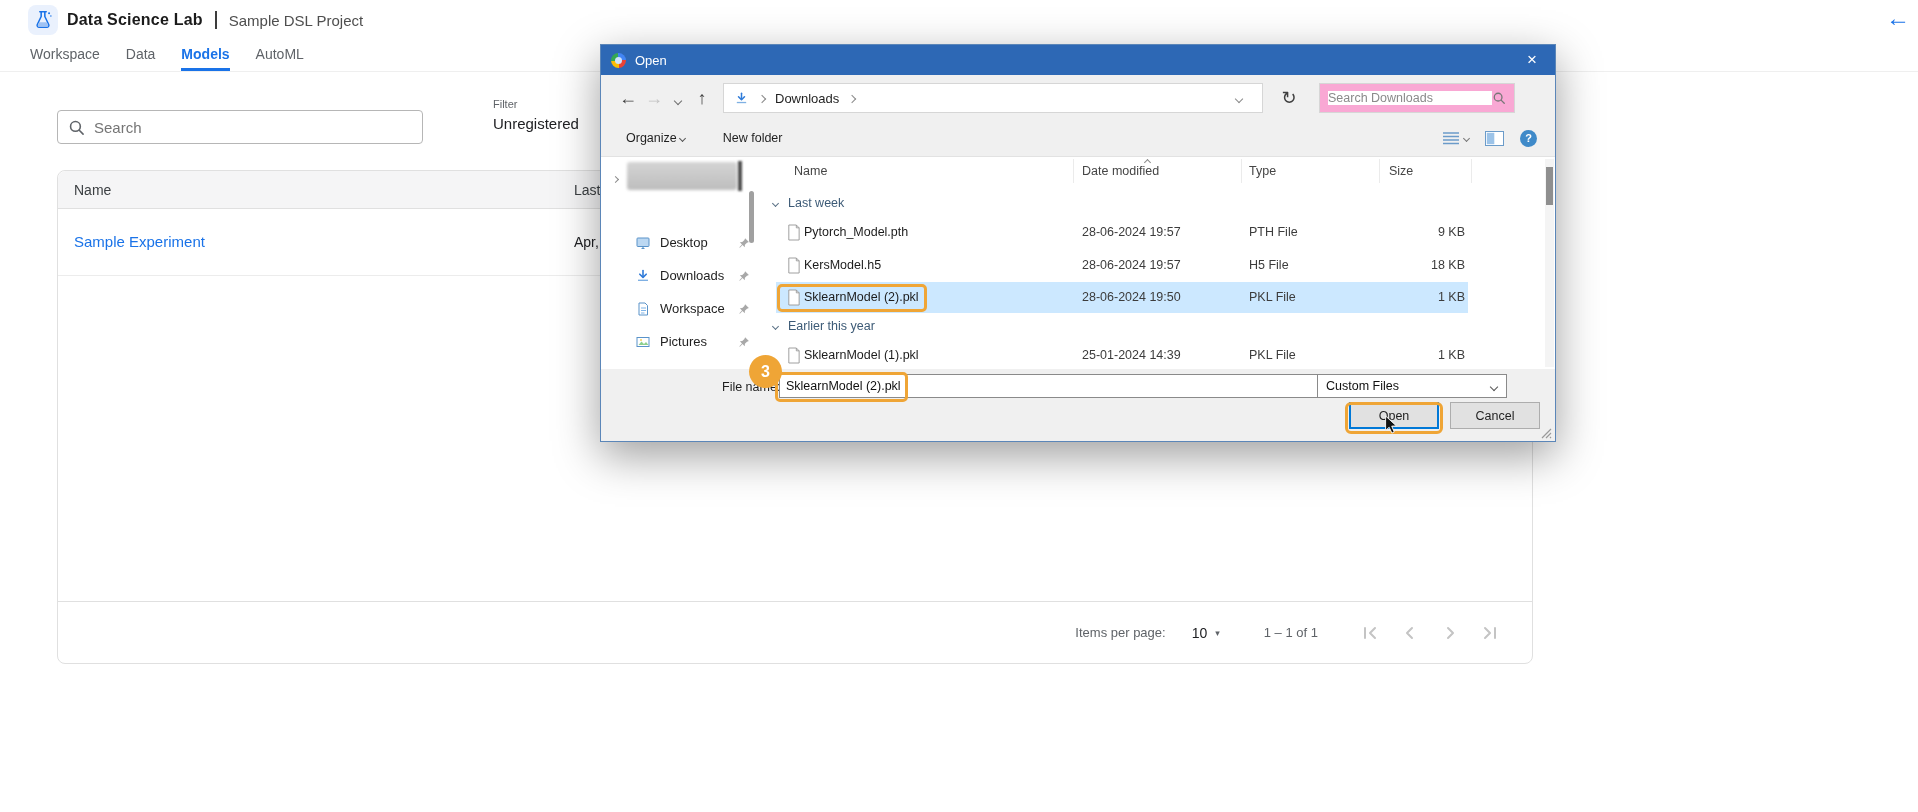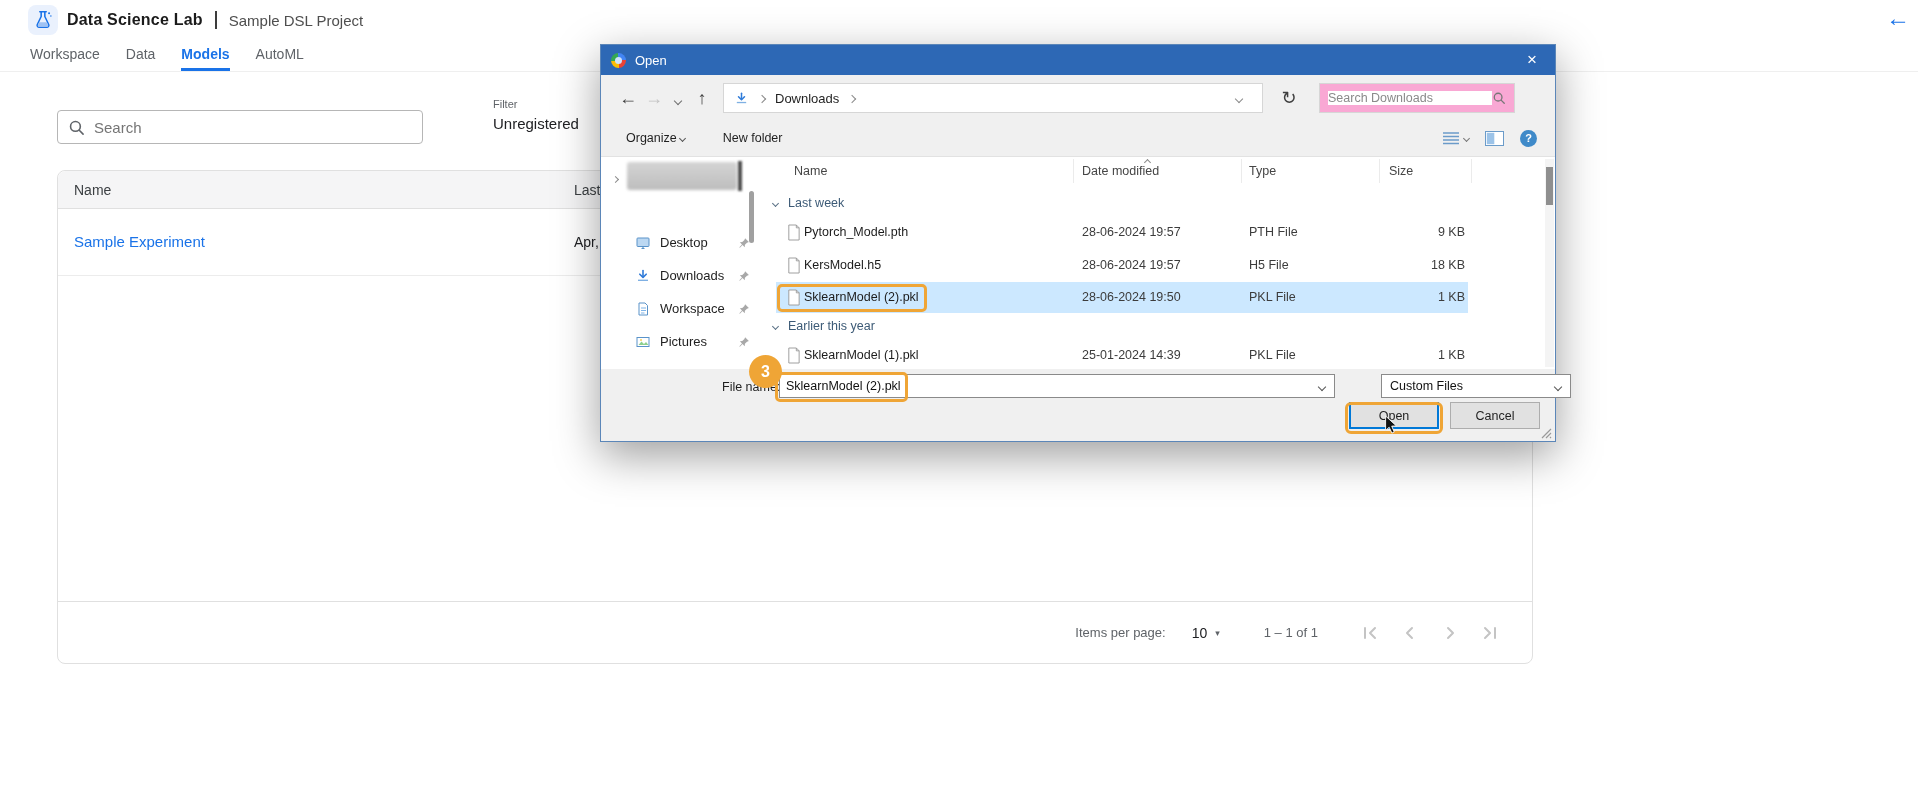--- a/index.html
+++ b/index.html
@@ -108,21 +108,21 @@
   .fsize { position:absolute; left:628px; top:8px; width:76px; text-align:right; font-size:12.5px; color:#3c3c3c; }
   .list-scroll { position:absolute; right:-9px; top:2px; bottom:2px; width:9px; background:#f4f4f4; }
   .list-thumb { position:absolute; left:1px; right:1px; top:8px; height:38px; background:#8f8f8f; }
 
   
   .dlg-footer { position:absolute; left:0; right:0; bottom:0; height:72px; background:#f0f0f0; }
   .fn-label { position:absolute; left:121px; top:11px; font-size:12.5px; color:#1f1f1f; }
   .fn-combo { position:absolute; left:178px; top:5px; width:556px; height:24px; background:#fff; border:1px solid #8a8a8a; }
   .fn-combo input { position:absolute; left:6px; top:1px; width:515px; height:20px; border:none; outline:none; font-size:12.5px; font-family:inherit; color:#111; background:transparent; }
   .fn-combo .chev, .ft-select .chev { position:absolute; right:9px; top:9px; color:#555; }
-  .ft-select { position:absolute; left:780px; top:5px; width:190px; height:24px; background:#fff; border:1px solid #8a8a8a; font-size:12.5px; color:#111; display:flex; align-items:center; padding-left:8px; cursor:pointer; }
+  .ft-select { position:absolute; left:716px; top:5px; width:190px; height:24px; background:#fff; border:1px solid #8a8a8a; font-size:12.5px; color:#111; display:flex; align-items:center; padding-left:8px; cursor:pointer; }
   .btn { position:absolute; top:33px; width:90px; height:27px; background:#e1e1e1; border:1px solid #adadad; font-size:12.5px; color:#1f1f1f; display:flex; align-items:center; justify-content:center; cursor:pointer; }
   .btn-open { left:748px; border-color:#0078d7; box-shadow:inset 0 0 0 1px #0078d7; }
   .btn-cancel { left:849px; }
   .grip { position:absolute; right:3px; bottom:2px; }
   .cursor { position:absolute; left:781px; top:370px; z-index:55; }
 
   
   .ann { position:absolute; border:3px solid #efa536; border-radius:5px; z-index:52; pointer-events:none; }
   .ann-file  { left:176px; top:239px; width:150px; height:28px; }
   .ann-input { left:174px; top:327px; width:133px; height:30px; }

